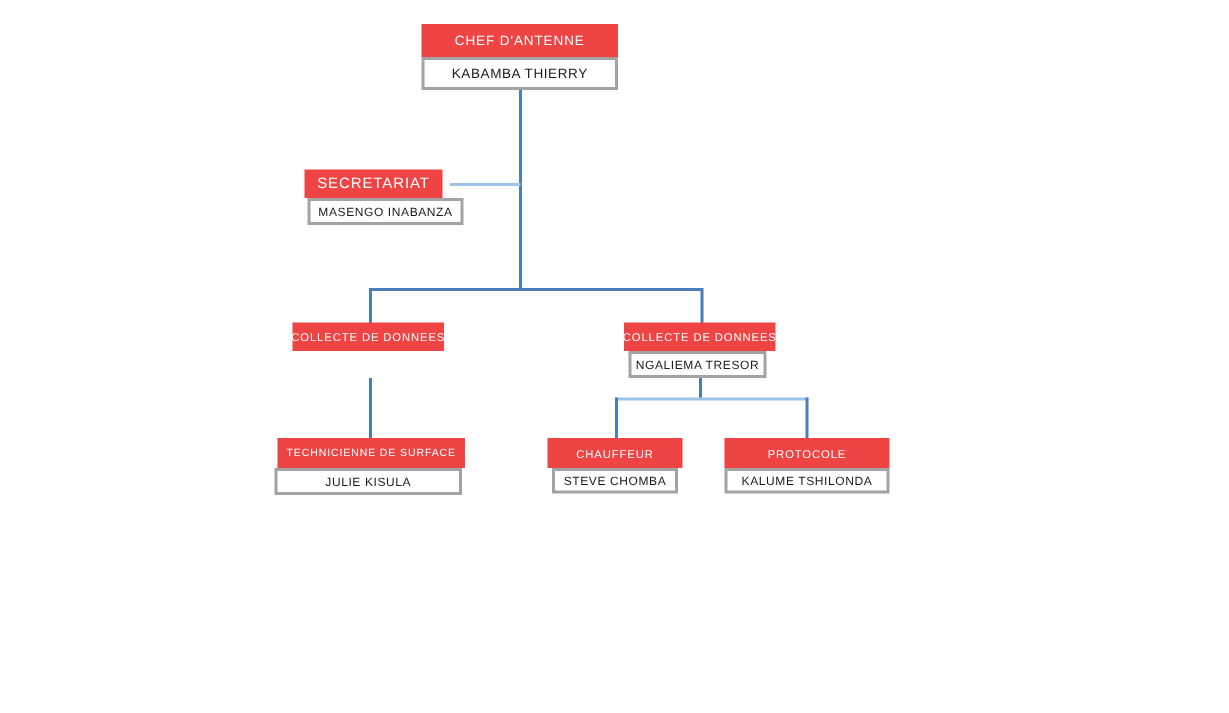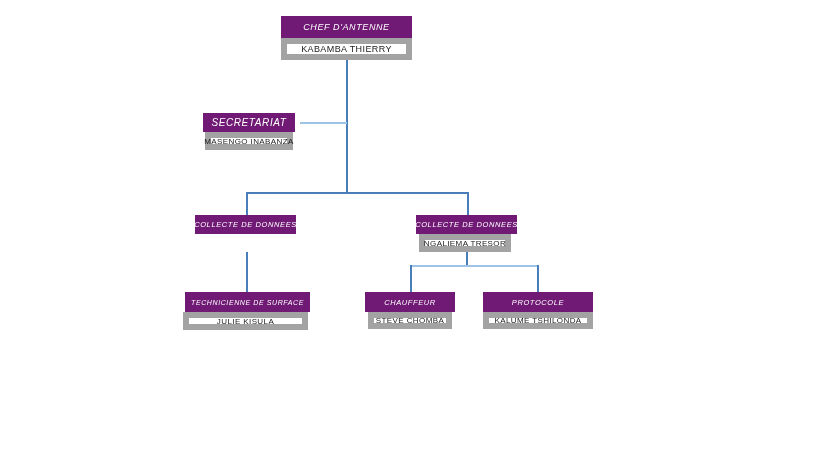--- a/index.html
+++ b/index.html
@@ -24,34 +24,33 @@
   }
   .line.v { width: 2px; }
   .line.h { height: 2px; }
   .line.soft { background: #9DC3E6; }
 
   
   .node {
     position: absolute;
   }
   .node-header {
-    background: #701a75;
+    background: #ef4444;
     color: #ffffff;
     text-align: center;
     letter-spacing: 0.6px;
     display: flex;
     align-items: center;
     justify-content: center;
     box-sizing: border-box;
     white-space: nowrap;
-    font-style: italic;
   }
   .node-body {
     background: #ffffff;
-    border: 6px solid #a3a3a3;
+    border: 2px solid #a3a3a3;
     color: #1a1a1a;
     display: flex;
     align-items: center;
     justify-content: center;
     box-sizing: border-box;
     white-space: nowrap;
     letter-spacing: 0.4px;
   }
 </style>
 </head>
@@ -76,21 +75,21 @@
   <div class="line v" style="left:410px; top:265px; height:27px;"></div>
   <div class="line v" style="left:537px; top:265px; height:27px;"></div>
 
   <div class="node" style="left:281px; top:16px; width:131px;">
     <div class="node-header" style="height:22px; font-size:9px;">CHEF D'ANTENNE</div>
     <div class="node-body" style="height:22px; font-size:9px; width:131px;">KABAMBA THIERRY</div>
   </div>
 
   <div class="node" style="left:203px; top:113px; width:92px;">
     <div class="node-header" style="height:19px; font-size:10px;">SECRETARIAT</div>
-    <div class="node-body" style="height:18px; font-size:8px; width:88px; margin-left:2px;">MASENGO INABANZA</div>
+    <div class="node-body" style="height:18px; font-size:8px; width:104px; margin-left:2px;">MASENGO INABANZA</div>
   </div>
 
   <div class="node" style="left:195px; top:215px; width:101px;">
     <div class="node-header" style="height:19px; font-size:7.5px;">COLLECTE DE DONNEES</div>
   </div>
 
   <div class="node" style="left:416px; top:215px; width:101px;">
     <div class="node-header" style="height:19px; font-size:7.5px;">COLLECTE DE DONNEES</div>
     <div class="node-body" style="height:18px; font-size:8px; width:92px; margin-left:3px;">NGALIEMA TRESOR</div>
   </div>

